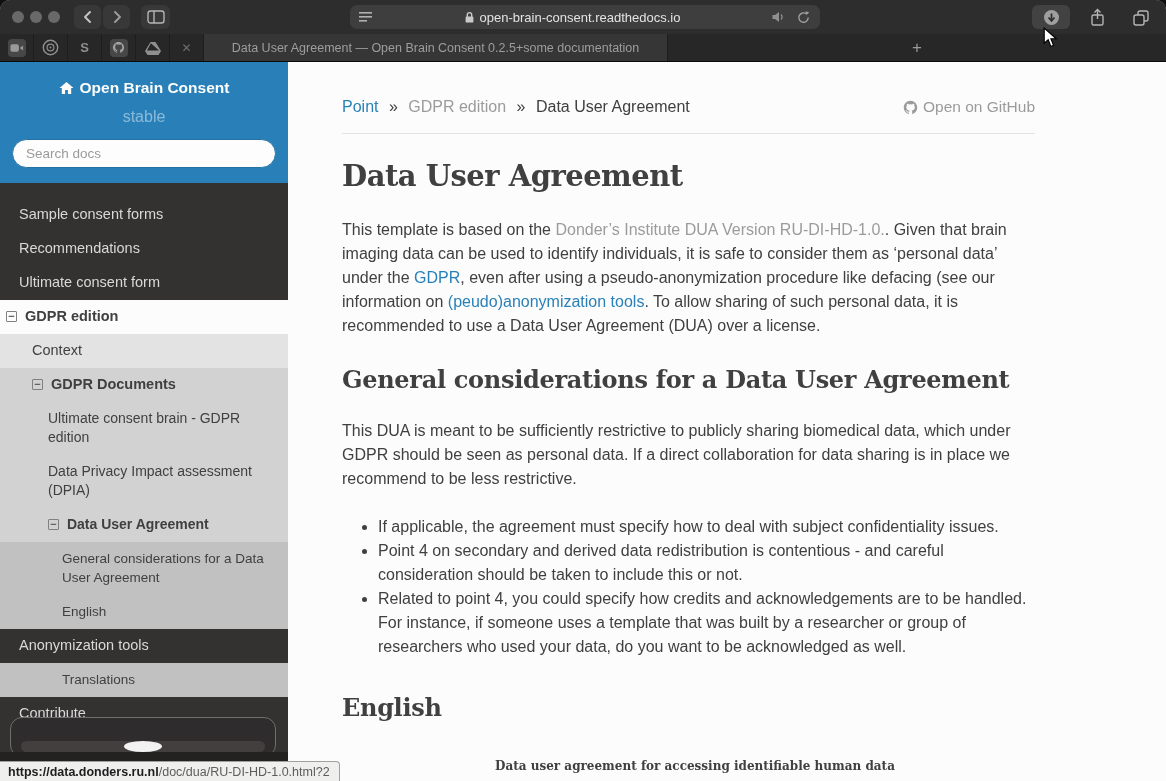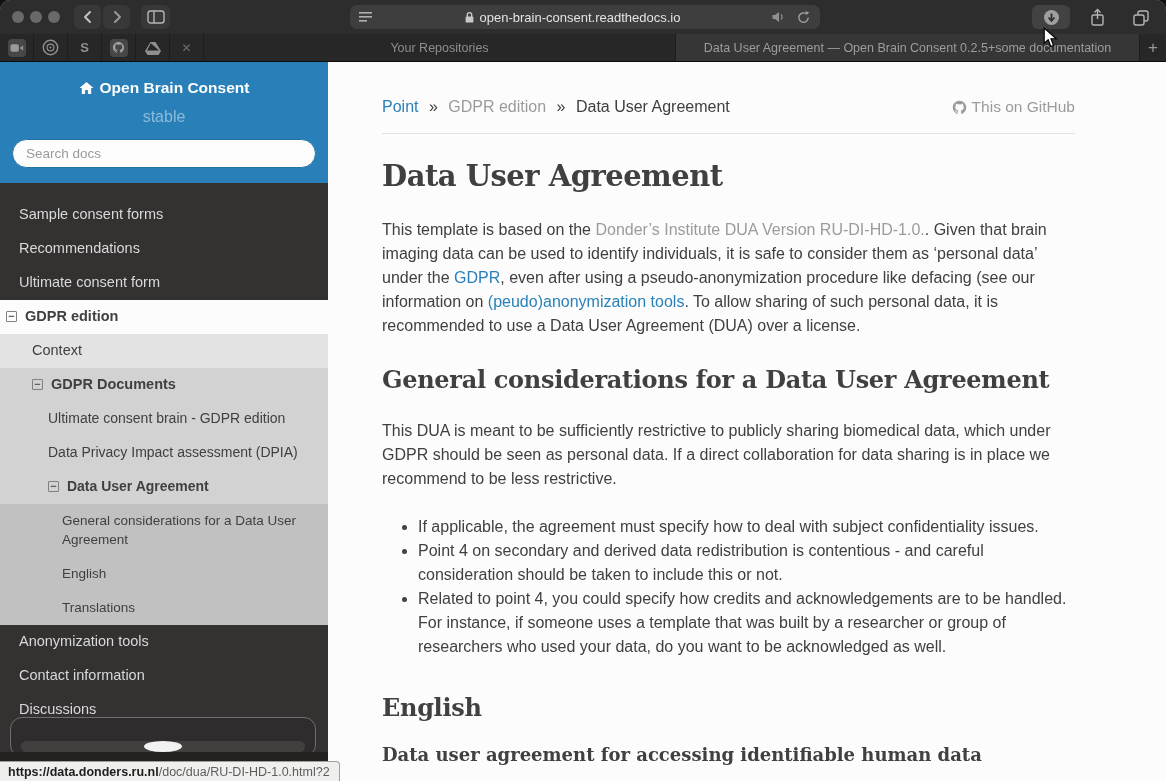--- a/index.html
+++ b/index.html
@@ -38,21 +38,21 @@
   .tab.t2 { width:464px; background:#363636; color:#9d9d9d; }
   .newtab { flex:1; display:flex; align-items:center; justify-content:center; color:#9a9a9a;
             font-size:17px; }
   .pin-s { font-size:13px; color:#8f8f8f; font-weight:bold; }
   .pin-x { font-size:12px; color:#6f6f6f; }
 
   
   .main { position:absolute; top:62px; left:0; right:0; bottom:0; display:flex; }
 
   
-  .sidebar { width:328px; background:#343131; position:relative; flex:none; }
+  .sidebar { width:288px; background:#343131; position:relative; flex:none; }
   .side-head { background:#2980b9; padding:17px 0 15px; text-align:center; }
   .side-title { color:#fcfcfc; font-size:15.5px; font-weight:bold; display:inline-flex;
                 align-items:center; gap:6px; cursor:pointer; }
   .side-ver { color:rgba(255,255,255,0.45); font-size:16px; margin-top:9px; }
   .side-search { margin:13px 12px 0; }
   .side-search input { width:100%; height:29px; border:1px solid #2472a4; border-radius:15px;
                        padding:0 13px; font-size:13.5px; color:#404040; outline:none;
                        font-family:"Liberation Sans",sans-serif; background:#fdfdfd; }
   .side-search input::placeholder { color:#9a9a9a; }
   .side-nav { margin-top:15px; }
@@ -93,21 +93,21 @@
   a.blue { color:#2980b9; text-decoration:none; cursor:pointer; }
   a.graylink { color:#9b9b9b; text-decoration:none; cursor:pointer; }
   .crumb-last { color:#404040; }
   .edit { color:#9b9b9b; font-size:15.5px; text-decoration:none; display:inline-flex;
           align-items:center; gap:5px; cursor:pointer; }
   .doc hr { border:none; border-top:1px solid #e1e4e5; margin:14px 0 0; width:693px; }
   .h-serif { font-family:"DejaVu Serif", serif; font-weight:700; color:#404040; }
   h1.h-serif { font-size:29px; line-height:34px; margin:25px 0 0; letter-spacing:-0.5px; }
   h2.h-serif { font-size:24px; line-height:29px; margin:27px 0 0; letter-spacing:-0.3px; }
   h2.h-serif.english { margin-top:34px; }
-  h3.h-serif { font-size:18px; line-height:23px; margin:21px 0 0; }
+  h3.h-serif { font-size:12px; line-height:23px; margin:33px 0 0;text-align:center; }
   .doc p { margin:25px 0 0; width:693px; }
   .doc ul { margin:24px 12px 0; padding-left:24px; width:673px; }
   .doc li { margin:0; }
 
   
   .status { position:absolute; left:0; bottom:0; height:20px; background:#efefee;
             border:1px solid #a0a0a0; border-left:none; border-bottom:none;
             border-radius:0 4px 0 0; display:flex; align-items:center; padding:0 9px 0 8px;
             font-size:12.5px; color:#1e1e1e; z-index:30; white-space:nowrap; }
   .status .rest { color:#5d5d5d; }
@@ -221,23 +221,20 @@
     </span>
     <span class="pinned">
       <svg width="16" height="14" viewBox="0 0 16 14">
         <path d="M5.5,1 h5 L16,10 l-2.5,4 H2.5 L0,10 Z M5.9,2.3 2,9.4 h12 Z" fill="#8f8f8f" fill-rule="evenodd"></path>
       </svg>
     </span>
     <span class="pinned">
       <span class="pin-x">✕</span>
     </span>
 
-    <span class="tab t1">
-      <span>Your Repositories</span>
-    </span>
     <span class="tab t2">
       <span>Data User Agreement — Open Brain Consent 0.2.5+some documentation</span>
     </span>
     <span class="newtab">
       <span>+</span>
     </span>
   </div>
 
   <div class="main">
 
@@ -270,23 +267,24 @@
           <span class="lbl">GDPR Documents</span>
         </a>
         <a class="nv lv3 bg-m">Ultimate consent brain - GDPR edition</a>
         <a class="nv lv3 bg-m">Data Privacy Impact assessment (DPIA)</a>
         <a class="nv lv3 bg-m bold has-exp3">
           <span class="exp">−</span>
           <span class="lbl">Data User Agreement</span>
         </a>
         <a class="nv lv4 bg-d">General considerations for a Data User Agreement</a>
         <a class="nv lv4 bg-d">English</a>
+        <a class="nv lv1">Anonymization tools</a>
+
         <a class="nv lv4 bg-d">Translations</a>
-
-        <a class="nv lv1">Anonymization tools</a>
+        <a class="nv lv1">Contribute</a>
         <a class="nv lv1">Contact information</a>
         <a class="nv lv1">Discussions</a>
       </nav>
 
       <div class="adbox">
         <div class="adstrip"></div>
         <div class="adoval"></div>
       </div>
 
       <div class="flyout">
@@ -309,21 +307,21 @@
             <a class="blue">Point</a>
             <span class="sep">»</span>
             <a class="graylink">GDPR edition</a>
             <span class="sep">»</span>
             <span class="crumb-last">Data User Agreement</span>
           </span>
           <a class="edit">
             <svg width="15" height="15" viewBox="0 0 14 14">
               <path d="M7,0.7 C3.5,0.7 0.7,3.5 0.7,7 c0,2.8 1.8,5.2 4.3,6 0.3,0.1 0.4,-0.1 0.4,-0.3 v-1.1 C3.7,12 3.4,10.9 3.4,10.9 3.1,10.2 2.7,10 2.7,10 c-0.6,-0.4 0,-0.4 0,-0.4 0.7,0 1,0.7 1,0.7 0.6,1 1.6,0.7 2,0.6 0.1,-0.4 0.2,-0.7 0.4,-0.9 C4.6,9.7 3.1,9.1 3.1,6.8 c0,-0.7 0.2,-1.2 0.6,-1.7 -0.1,-0.1 -0.3,-0.8 0.1,-1.6 0,0 0.5,-0.2 1.7,0.6 a6,6 0 0 1 3.1,0 c1.2,-0.8 1.7,-0.6 1.7,-0.6 0.3,0.8 0.1,1.5 0.1,1.6 0.4,0.4 0.6,1 0.6,1.7 0,2.4 -1.4,2.9 -2.8,3 0.2,0.2 0.4,0.6 0.4,1.2 v1.8 c0,0.2 0.1,0.4 0.4,0.3 2.5,-0.8 4.3,-3.2 4.3,-6 C13.3,3.5 10.5,0.7 7,0.7 Z" fill="#9b9b9b"></path>
             </svg>
-            <span>This on GitHub</span>
+            <span>Open on GitHub</span>
           </a>
         </div>
         <hr>
 
         <h1 class="h-serif">Data User Agreement</h1>
 
         <p><span>This template is based on the </span><a class="graylink">Donder’s Institute DUA Version RU-DI-HD-1.0.</a><span>. Given that brain imaging data can be used to identify individuals, it is safe to consider them as ‘personal data’ under the </span><a class="blue">GDPR</a><span>, even after using a pseudo-anonymization procedure like defacing (see our information on </span><a class="blue">(peudo)anonymization tools</a><span>. To allow sharing of such personal data, it is recommended to use a Data User Agreement (DUA) over a license.</span></p>
 
         <h2 class="h-serif">General considerations for a Data User Agreement</h2>
 

